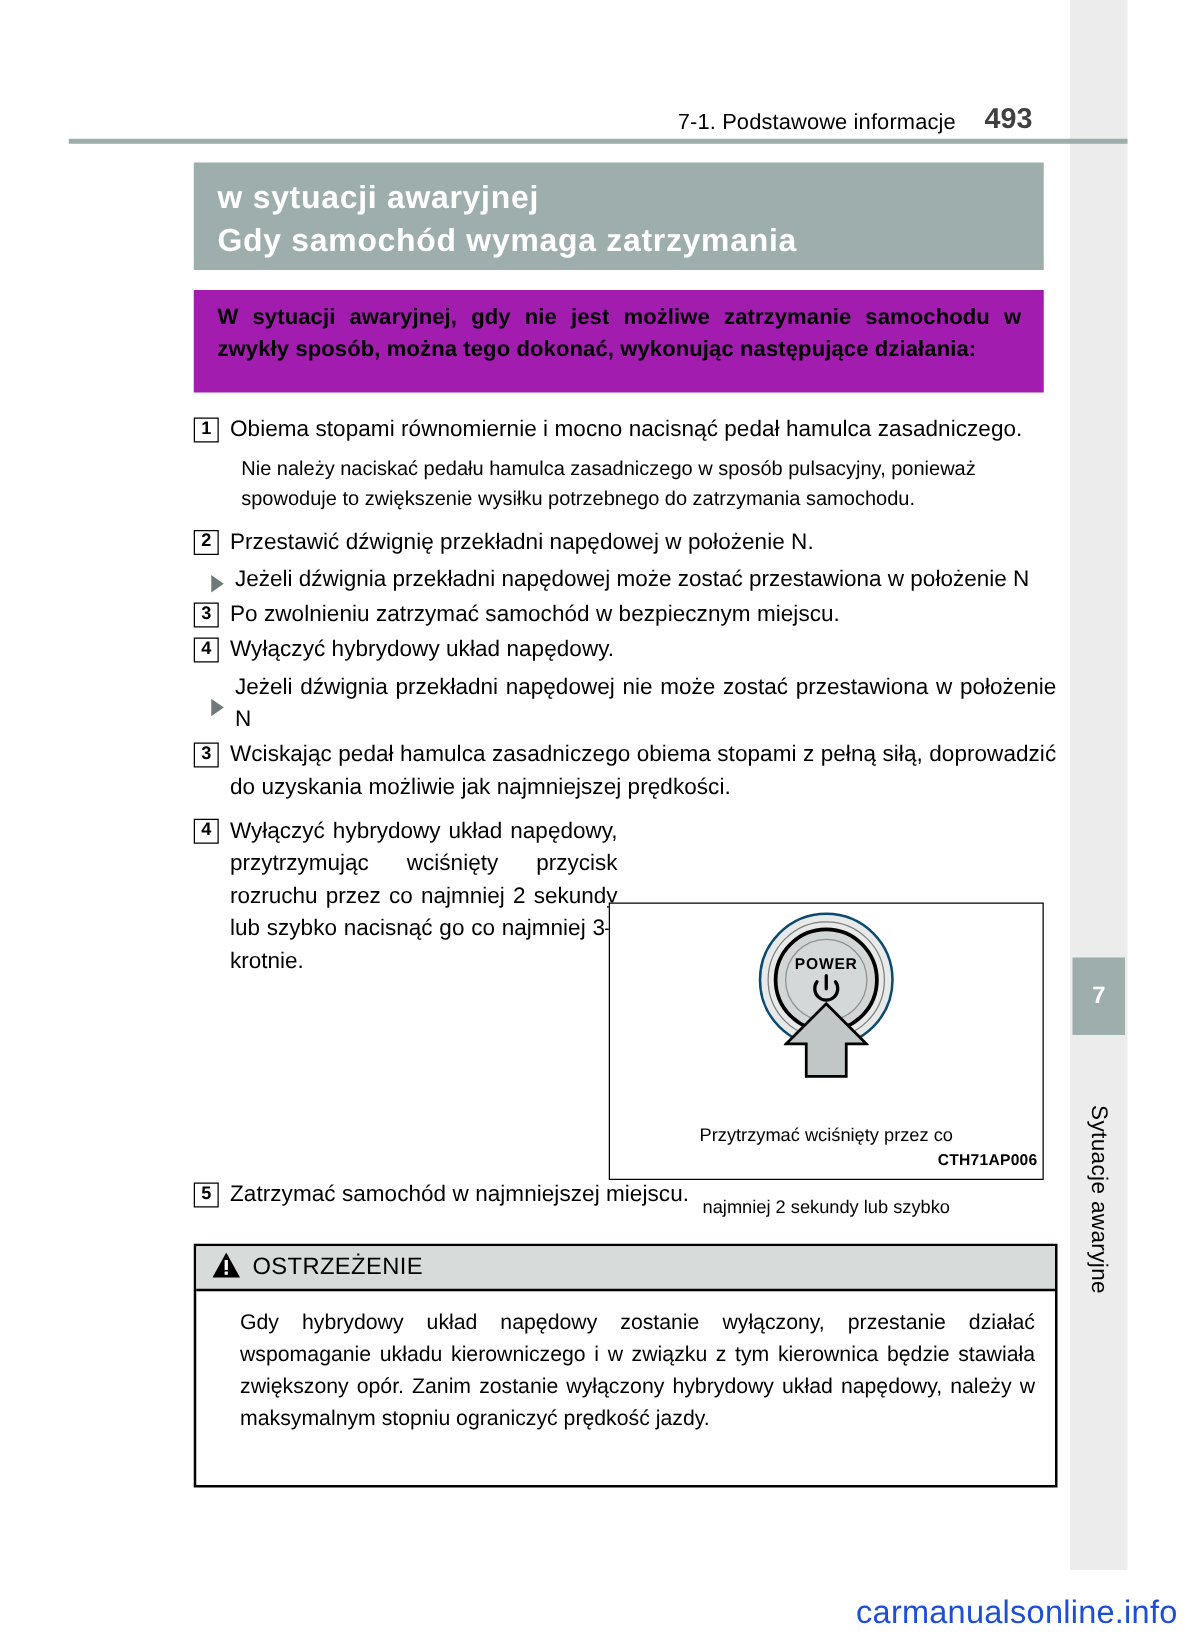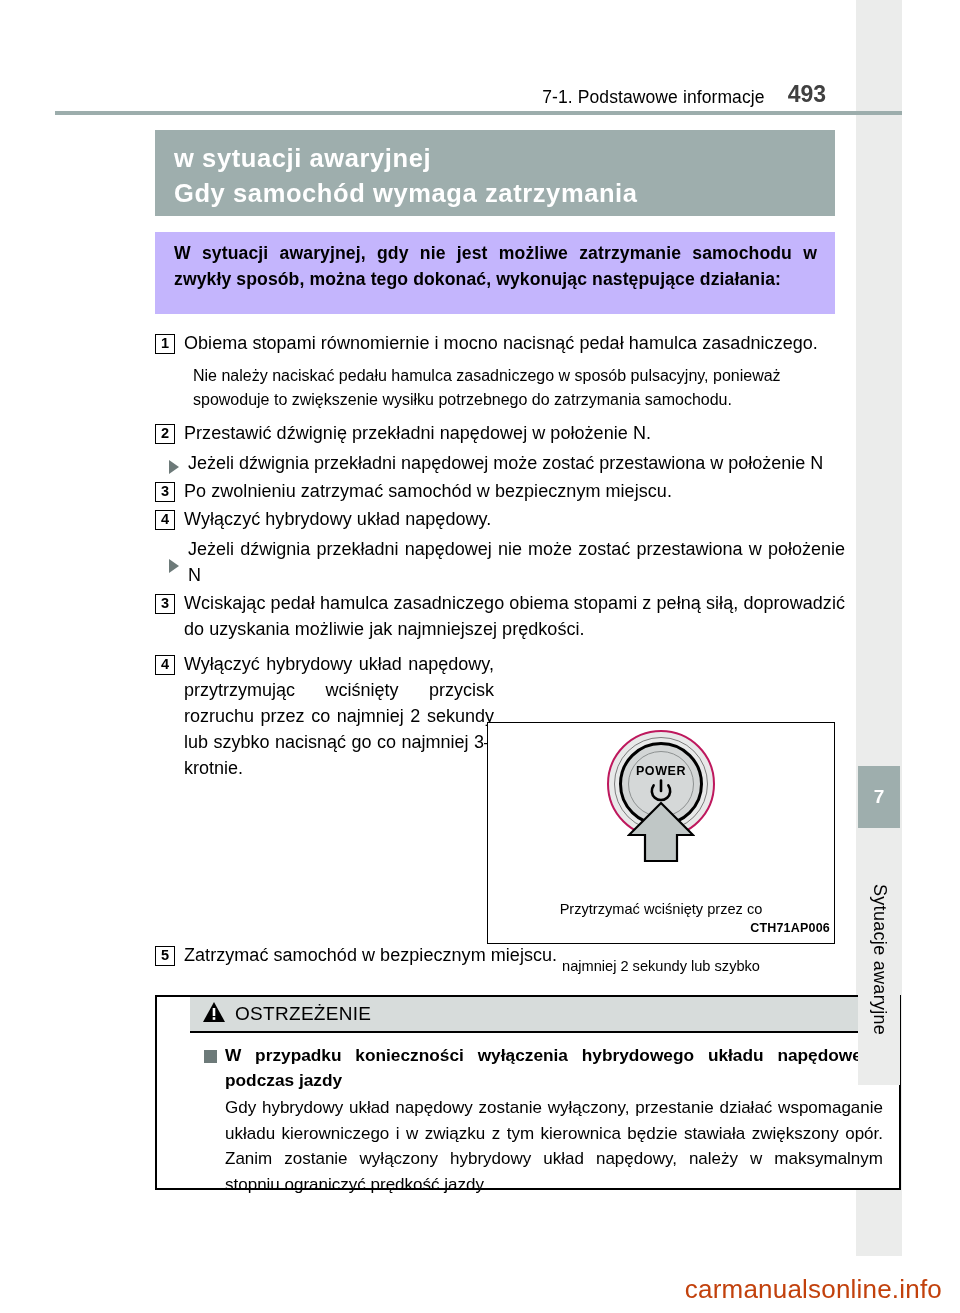--- a/index.html
+++ b/index.html
@@ -59,21 +59,21 @@
     font-size: 25.5px;
     font-weight: bold;
     line-height: 35px;
     letter-spacing: .6px;
   }
 
   
   .intro-box {
     position: absolute;
     left: 155px; top: 232px; width: 680px; height: 82px;
-    background: #c4b5fd;
+    background: #a21caf;
     padding: 8px 18px 0 19px;
   }
   .intro-text {
     font-size: 17.6px;
     font-weight: bold;
     line-height: 26px;
     text-align: justify;
     text-align-last: left;
     letter-spacing: .1px;
   }
@@ -162,21 +162,21 @@
     position: relative;
     height: 140px;
   }
   .pwr-outer {
     position: absolute;
     left: 50%; top: 7px;
     transform: translateX(-50%);
     width: 108px; height: 108px;
     border-radius: 50%;
     background: #e8e9e9;
-    border: 2px solid #be185d;
+    border: 2px solid #0c4a6e;
   }
   .pwr-ring2 {
     position: absolute;
     left: 5px; top: 5px; right: 5px; bottom: 5px;
     border-radius: 50%;
     border: 1.4px solid #7d7d7d;
   }
   .pwr-ring3 {
     position: absolute;
     left: 10px; top: 10px; right: 10px; bottom: 10px;
@@ -227,24 +227,23 @@
   .step5 {
     position: absolute;
     left: 155px; top: 942px; width: 690px;
     display: flex; align-items: flex-start;
   }
 
   
   .warn-box {
     position: absolute;
     left: 155px; top: 995px;
-    width: 746px; height: 195px;
+    width: 691px; height: 195px;
     border: 2px solid #000;
     background: #fff;
-    padding-left: 33px;
   }
   .warn-head {
     height: 36px;
     background: #d7dcdb;
     border-bottom: 2px solid #000;
     display: flex;
     align-items: center;
     padding-left: 12px;
   }
   .warn-title {
@@ -308,21 +307,21 @@
     font-size: 18px;
     letter-spacing: .3px;
     white-space: nowrap;
   }
 
   
   .watermark {
     position: absolute;
     right: 18px; bottom: 8px;
     font-size: 26px;
-    color: #c2410c;
+    color: #1d4ed8;
     letter-spacing: .2px;
   }
 </style>
 </head>
 <body>
 
 <div class="edge-band"></div>
 
 <div class="page-header">
   <div class="header-section">7-1. Podstawowe informacje</div>
@@ -419,40 +418,36 @@
   </div>
   <div class="fig-caption">Przytrzymać wciśnięty przez co</div>
   <div class="fig-caption">najmniej 2 sekundy lub szybko</div>
   <div class="fig-caption">nacisnąć go co najmniej 3–krotnie</div>
   <div class="fig-code">CTH71AP006</div>
 </div>
 
 <div class="step5">
   <div class="step-num">5</div>
   <div class="step-body">
-    <div class="step-text">Zatrzymać samochód w bezpiecznym miejscu.</div>
+    <div class="step-text">Zatrzymać samochód w najmniejszej miejscu.</div>
   </div>
 </div>
 
 <div class="warn-box">
   <div class="warn-head">
     <span>
       <svg width="24" height="22" viewBox="0 0 24 22">
         <polygon points="12,1 23,21 1,21" fill="#000"></polygon>
         <rect x="10.7" y="7" width="2.6" height="8" fill="#fff"></rect>
         <rect x="10.7" y="16.2" width="2.6" height="2.6" fill="#fff"></rect>
       </svg>
     </span>
     <span class="warn-title">OSTRZEŻENIE</span>
   </div>
   <div class="warn-body">
-    <div class="warn-sub">
-      <div class="warn-square"></div>
-      <div class="warn-sub-text">W przypadku konieczności wyłączenia hybrydowego układu napędowego podczas jazdy</div>
-    </div>
     <div class="warn-para">Gdy hybrydowy układ napędowy zostanie wyłączony, przestanie działać wspomaganie układu kierowniczego i w związku z tym kierownica będzie stawiała zwiększony opór. Zanim zostanie wyłączony hybrydowy układ napędowy, należy w maksymalnym stopniu ograniczyć prędkość jazdy.</div>
   </div>
 </div>
 
 <div class="chapter-tab">7</div>
 <div class="chapter-label">
   <span>Sytuacje awaryjne</span>
 </div>
 
 <div class="watermark">carmanualsonline.info</div>

